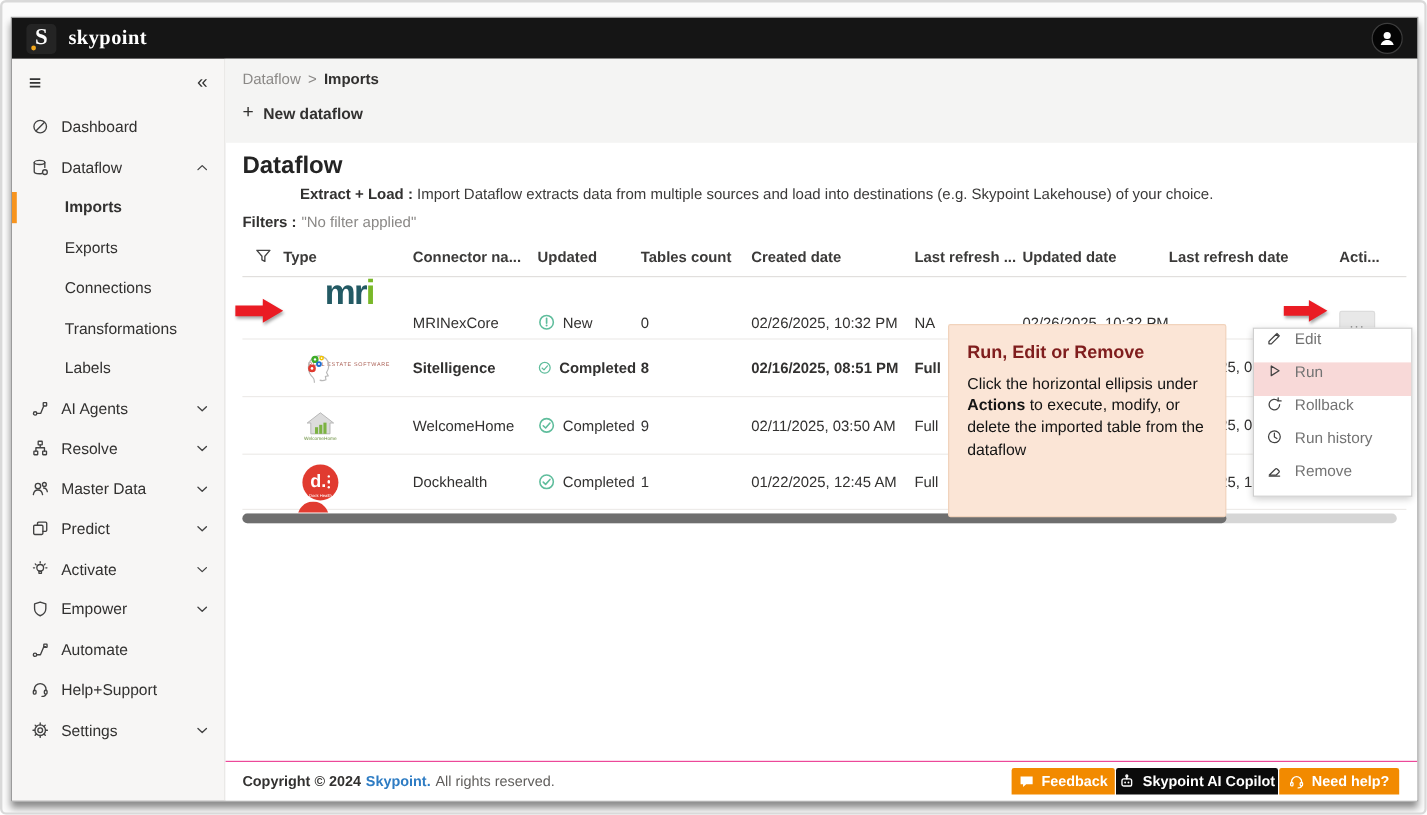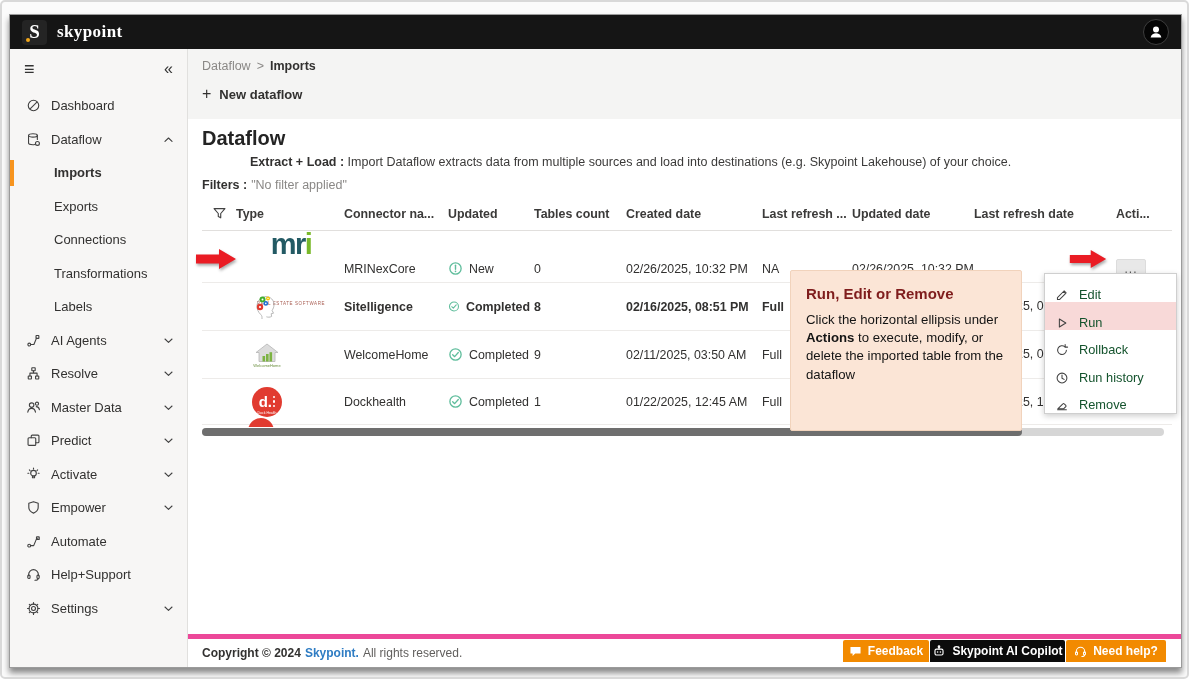--- a/index.html
+++ b/index.html
@@ -77,32 +77,32 @@
   .row5-circle { width:26px; height:26px; border-radius:50%; background:#e13b30; }
   .hscroll { position:absolute; left:200px; top:426px; width:962px; height:8px; background:#d6d6d6; border-radius:4px; }
   .hscroll-thumb { width:820px; height:8px; background:#6e6e6e; border-radius:4px; cursor:grab; }
 
   
   .frag { position:absolute; font-size:12.4px; color:#323130; z-index:2; white-space:nowrap; }
   .tooltip { position:absolute; left:788px; top:268px; width:232px; height:161px; background:#fbe5d6; border:1px solid #f1d3bc; border-radius:2px; z-index:3; padding:14px 15px 10px; }
   .tt-title { font-size:15px; font-weight:700; color:#7f1d1d; text-align:left; }
   .tt-body { margin-top:9px; font-size:13.2px; line-height:1.38; color:#141414; }
   .ctx-menu { position:absolute; left:1042px; top:271px; width:133px; background:#fff; border:1px solid #cfcfcf; box-shadow:0 2px 6px rgba(0,0,0,0.2); z-index:4; padding:1px 0; }
-  .mi { display:flex; align-items:flex-end; gap:10px; height:27.4px; padding-left:10px; font-size:12.8px; color:#14532d; cursor:pointer; }
+  .mi { display:flex; align-items:flex-start; gap:10px; height:27.4px; padding-left:10px; font-size:12.8px; color:#737373; cursor:pointer; }
   .mi.hl { background:#f8d9d8; }
   .arrow { position:absolute; z-index:5; filter:drop-shadow(1.5px 2px 1.5px rgba(0,0,0,0.35)); }
   .arrow-1 { left:194px; top:245px; }
   .arrow-2 { left:1066px; top:247px; }
 
   
   .fab { position:absolute; top:611px; height:22px; display:flex; align-items:center; justify-content:center; gap:6px; color:#fff; font-size:12px; font-weight:700; border:none; cursor:pointer; border-radius:2px 2px 0 0; font-family:"Liberation Sans",sans-serif; z-index:6;margin-top:27px; }
   .fab-feedback { left:841px; width:86px; background:#f28a00; }
   .fab-copilot { left:928px; width:135px; background:#0b0b0b; }
   .fab-help { left:1064px; width:100px; background:#f28a00; }
-  .footer { position:absolute; left:0; right:0; bottom:0; height:33px; background:#fff; border-top:5px solid #ec4899; display:flex; align-items:center; padding:0 16px 0 14px; font-size:12px;text-align:right; }
+  .footer { position:absolute; left:0; right:0; bottom:0; height:33px; background:#fff; border-top:1px solid #ec4899; display:flex; align-items:center; padding:0 16px 0 14px; font-size:12px;text-align:right; }
   .fo-bold { font-weight:700; color:#323130; }
   .fo-link { font-weight:700; color:#2e7cc3; margin-left:4px; cursor:pointer; }
   .fo-rest { color:#605e5c; margin-left:4px; }
   .fo-version { margin-left:auto; color:#3b3a39; }
 
   svg.ic { stroke:#424242; fill:none; stroke-width:1.2; stroke-linecap:round; stroke-linejoin:round; }
   svg.ic-w { stroke:#fff; fill:none; stroke-width:1.3; stroke-linecap:round; stroke-linejoin:round; }
 </style>
 </head>
 <body>

